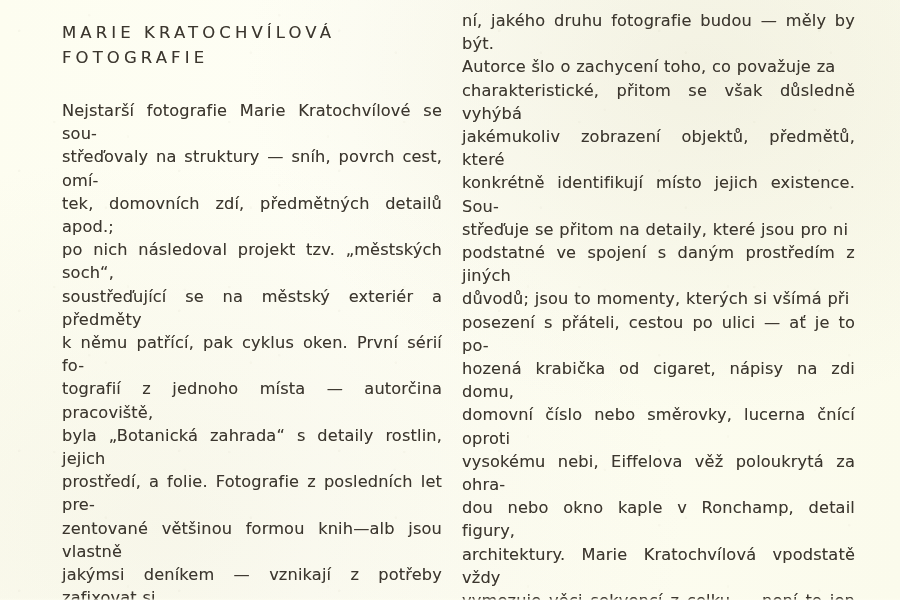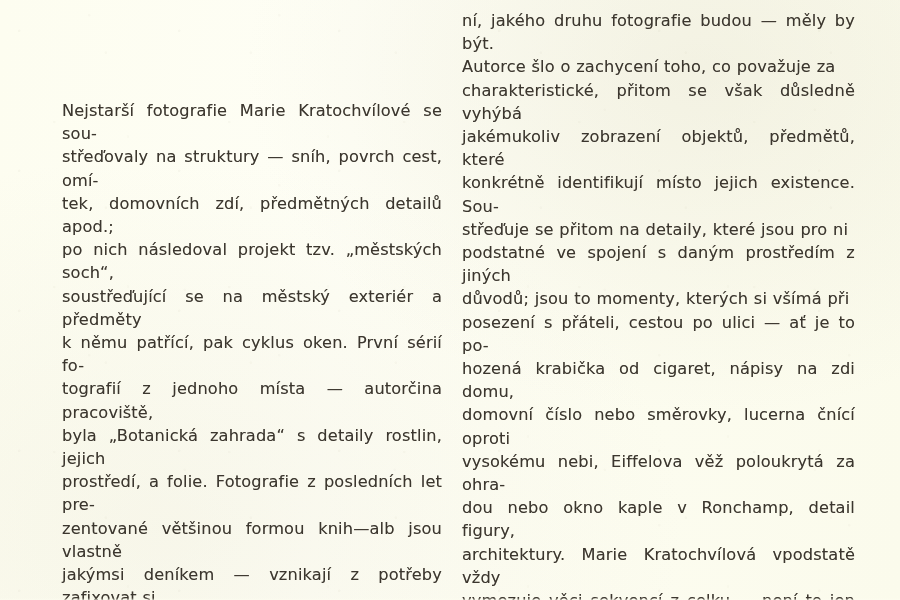--- a/index.html
+++ b/index.html
@@ -94,20 +94,22 @@
     pointer-events: none;
   }
 </style>
 </head>
 <body>
 
 <div id="page">
 
   <div id="grain"></div>
 
+  <div id="title">MARIE KRATOCHVÍLOVÁ
+FOTOGRAFIE</div>
 
   <div class="column" id="left-column">
     <div class="body-text" id="left-body">Nejstarší fotografie Marie Kratochvílové se sou-
 střeďovaly na struktury — sníh, povrch cest, omí-
 tek, domovních zdí, předmětných detailů apod.;
 po nich následoval projekt tzv. „městských soch“,
 soustřeďující se na městský exteriér a předměty
 k němu patřící, pak cyklus oken. První sérií fo-
 tografií z jednoho místa — autorčina pracoviště,
 byla „Botanická zahrada“ s detaily rostlin, jejich

